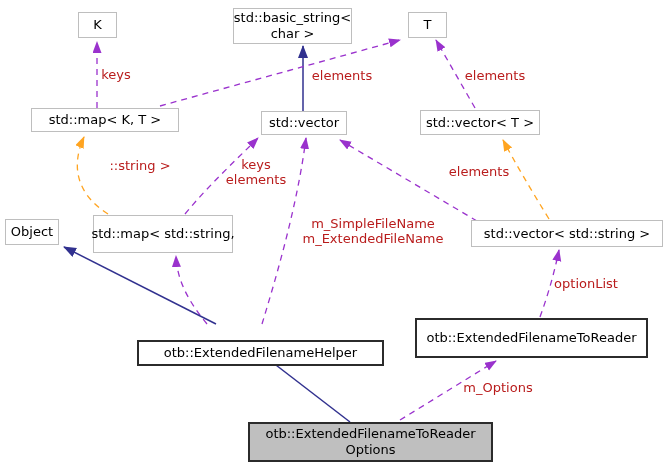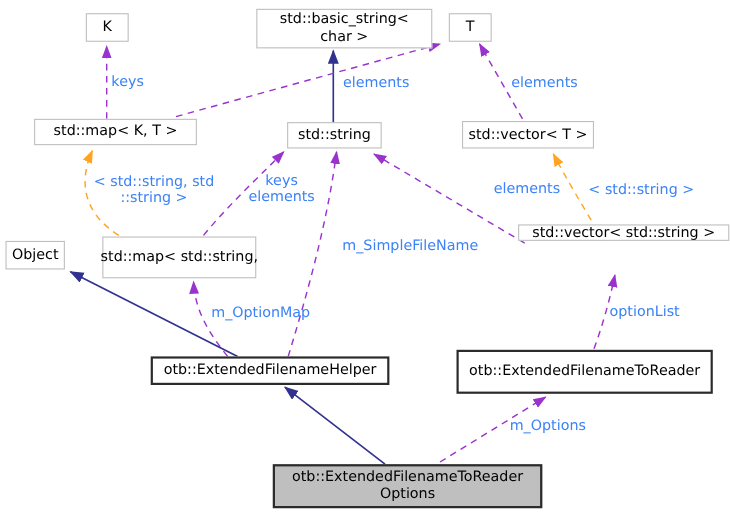--- a/index.html
+++ b/index.html
@@ -27,21 +27,21 @@
   .mk-inheritance{fill:var(--inheritance-edge);}
   .node{
     position:absolute;display:flex;flex-direction:column;align-items:center;justify-content:center;
     background:var(--node-fill);border:1px solid var(--node-border);
     box-sizing:border-box;text-align:center;line-height:16px;white-space:nowrap;cursor:pointer;
   }
   .node.class-node{border:2px solid var(--class-border);}
   .node.selected{background:var(--selected-fill);}
   .edge-label{
     position:absolute;transform:translateX(-50%);text-align:center;line-height:15px;
-    white-space:nowrap;color:#3b82f6;
+    white-space:nowrap;color:#b91c1c;
   }
   .edge-label span{display:block;}
 </style>
 </head>
 <body>
 
 <div id="canvas">
 
   <svg id="edges" viewBox="0 0 664 468">
     <defs>
@@ -69,54 +69,54 @@
     <path class="edge inheritance" d="M216,324 L64,247" marker-end="url(#arr-inh)"></path>
     <path class="edge inheritance" d="M350,422 L259,352" marker-end="url(#arr-inh)"></path>
     <path class="edge usage" d="M400,420 L496,361" marker-end="url(#arr-usage)"></path>
     <path class="edge usage" d="M540,317 Q552,284 559,250" marker-end="url(#arr-usage)"></path>
   </svg>
 
   <div class="node" style="left:78px;top:12px;width:39px;height:26px">
     <span>K</span>
   </div>
 
-  <div class="node" style="left:233px;top:8px;width:160px;height:36px">
+  <div class="node" style="left:233px;top:8px;width:119px;height:36px">
     <span>std::basic_string&lt;</span>
     <span>char &gt;</span>
   </div>
 
   <div class="node" style="left:408px;top:12px;width:39px;height:26px">
     <span>T</span>
   </div>
 
   <div class="node" style="left:31px;top:108px;width:148px;height:24px">
     <span>std::map&lt; K, T &gt;</span>
   </div>
 
   <div class="node" style="left:261px;top:111px;width:86px;height:24px">
-    <span>std::string</span>
+    <span>std::vector</span>
   </div>
 
   <div class="node" style="left:420px;top:110px;width:120px;height:25px">
     <span>std::vector&lt; T &gt;</span>
   </div>
 
   <div class="node" style="left:5px;top:219px;width:54px;height:26px">
     <span>Object</span>
   </div>
 
   <div class="node" style="left:93px;top:215px;width:140px;height:38px">
     <span>std::map&lt; std::string,</span>
   </div>
 
-  <div class="node" style="left:471px;top:204px;width:192px;height:15px">
+  <div class="node" style="left:471px;top:220px;width:192px;height:27px">
     <span>std::vector&lt; std::string &gt;</span>
   </div>
 
-  <div class="node class-node" style="left:137px;top:324px;width:217px;height:26px">
+  <div class="node class-node" style="left:137px;top:340px;width:247px;height:26px">
     <span>otb::ExtendedFilenameHelper</span>
   </div>
 
   <div class="node class-node" style="left:415px;top:318px;width:233px;height:40px">
     <span>otb::ExtendedFilenameToReader</span>
   </div>
 
   <div class="node class-node selected" style="left:248px;top:422px;width:245px;height:40px">
     <span>otb::ExtendedFilenameToReader</span>
     <span>Options</span>
@@ -128,44 +128,38 @@
 
   <div class="edge-label" style="left:342px;top:68px">
     <span>elements</span>
   </div>
 
   <div class="edge-label" style="left:495px;top:68px">
     <span>elements</span>
   </div>
 
   <div class="edge-label" style="left:140px;top:158px">
-    <span>&lt; std::string, std</span>
     <span>::string &gt;</span>
   </div>
 
   <div class="edge-label" style="left:256px;top:157px">
     <span>keys</span>
     <span>elements</span>
   </div>
 
   <div class="edge-label" style="left:479px;top:164px">
     <span>elements</span>
   </div>
 
-  <div class="edge-label" style="left:583px;top:165px">
-    <span>&lt; std::string &gt;</span>
-  </div>
 
   <div class="edge-label" style="left:373px;top:216px">
     <span>m_SimpleFileName</span>
+    <span>m_ExtendedFileName</span>
   </div>
 
-  <div class="edge-label" style="left:237px;top:277px">
-    <span>m_OptionMap</span>
-  </div>
 
   <div class="edge-label" style="left:586px;top:276px">
     <span>optionList</span>
   </div>
 
   <div class="edge-label" style="left:498px;top:380px">
     <span>m_Options</span>
   </div>
 
 </div>

